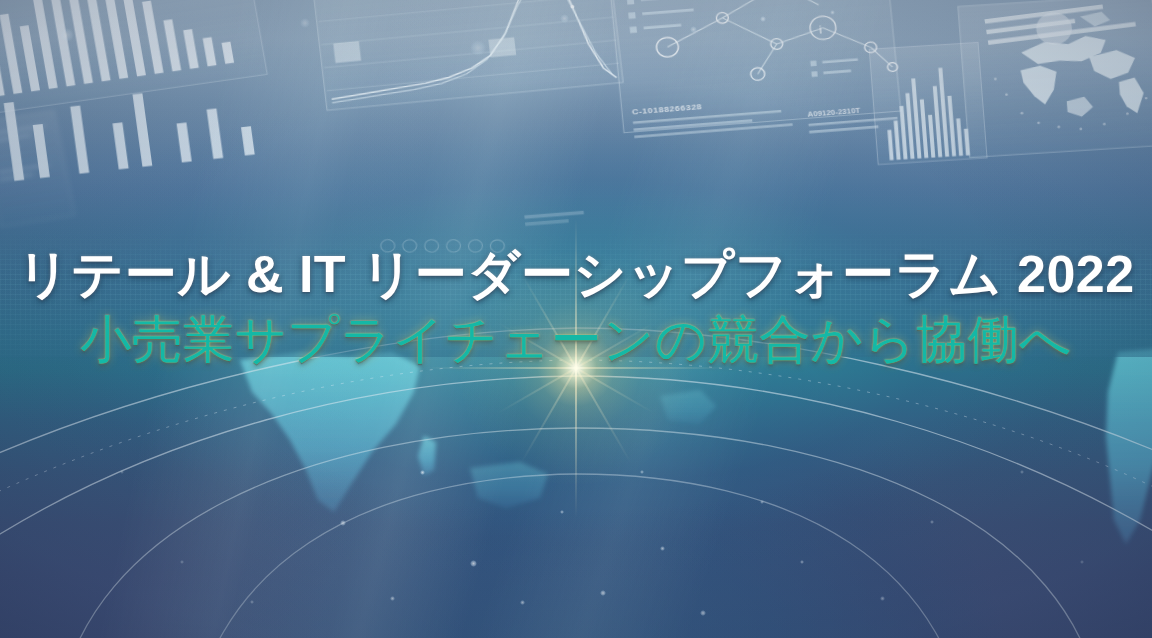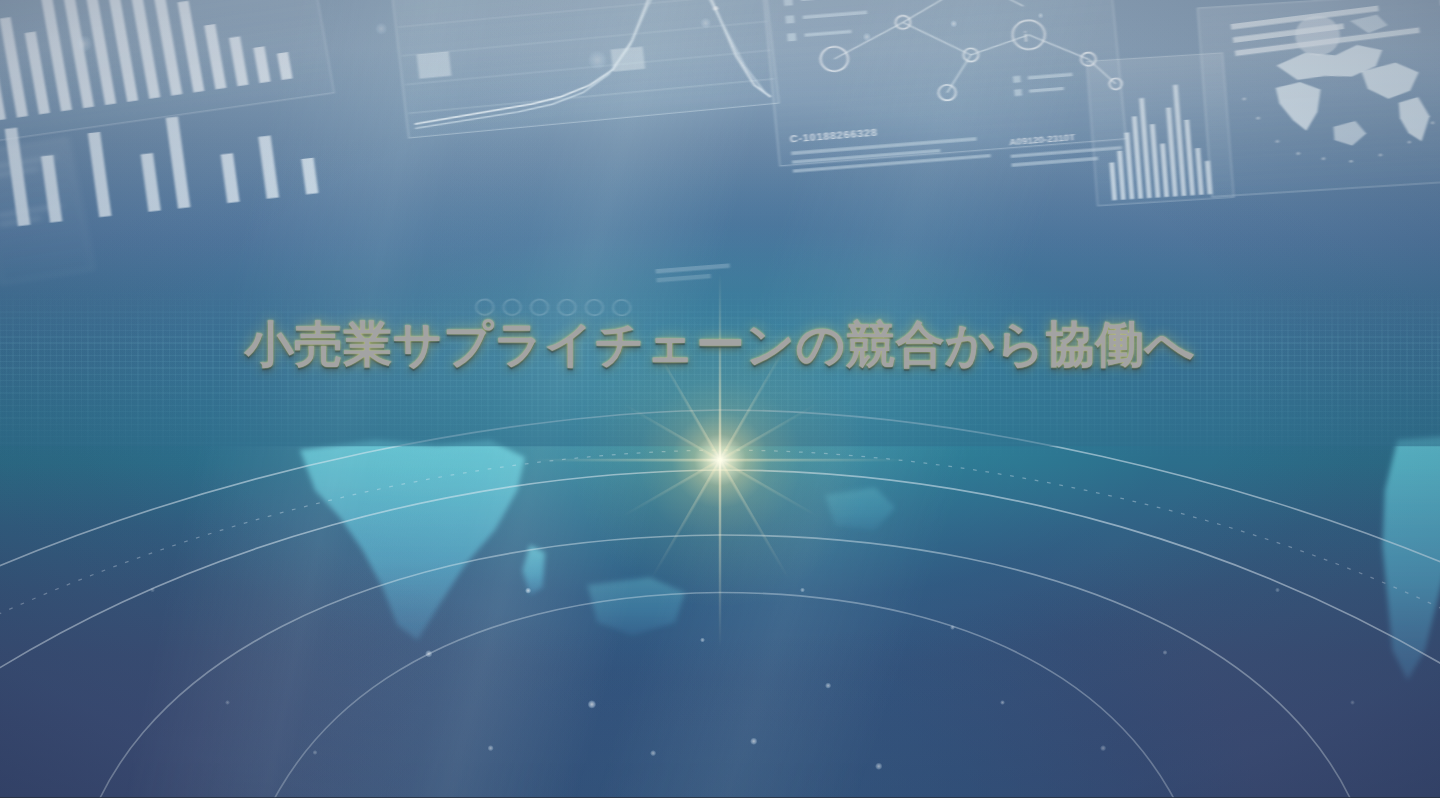--- a/index.html
+++ b/index.html
@@ -173,24 +173,24 @@
     color: #ffffff;
     letter-spacing: 0.5px;
     text-shadow:
       0 0 3px rgba(255,255,255,0.35),
       0 2px 6px rgba(10,30,55,0.55),
       0 1px 2px rgba(10,30,55,0.6);
     white-space: nowrap;
   }
   .sub-title {
     margin: 10px 0 0 0;
-    font-size: 39px;
+    font-size: 51px;
     line-height: 1.1;
-    font-weight: bold;
-    color: #a3a3a3;
+    font-weight: normal;
+    color: #14b8a6;
     letter-spacing: 0.5px;
     text-shadow:
       0 0 2px rgba(255,255,140,0.7),
       0 0 10px rgba(255,240,110,0.45),
       0 2px 5px rgba(20,45,70,0.65),
       0 1px 1px rgba(20,45,70,0.8);
     white-space: nowrap;
   }
 </style>
 </head>
@@ -531,16 +531,17 @@
     <span class="dot" style="left:180px; top:560px; width:4px;  height:4px;  opacity:.35"></span>
     <span class="dot" style="left:1020px;top:470px; width:4px;  height:4px;  opacity:.35"></span>
     <span class="dot" style="left:1080px;top:560px; width:4px;  height:4px;  opacity:.3"></span>
     <span class="dot" style="left:120px; top:470px; width:4px;  height:4px;  opacity:.3"></span>
     <span class="dot" style="left:760px; top:500px; width:4px;  height:4px;  opacity:.45"></span>
   </div>
 
   <div class="layer vignette"></div>
 
   <div class="title-block">
+    <h1 class="main-title">リテール &amp; IT リーダーシップフォーラム 2022</h1>
     <h2 class="sub-title">小売業サプライチェーンの競合から協働へ</h2>
   </div>
 
 </div>
 
 </body></html>

